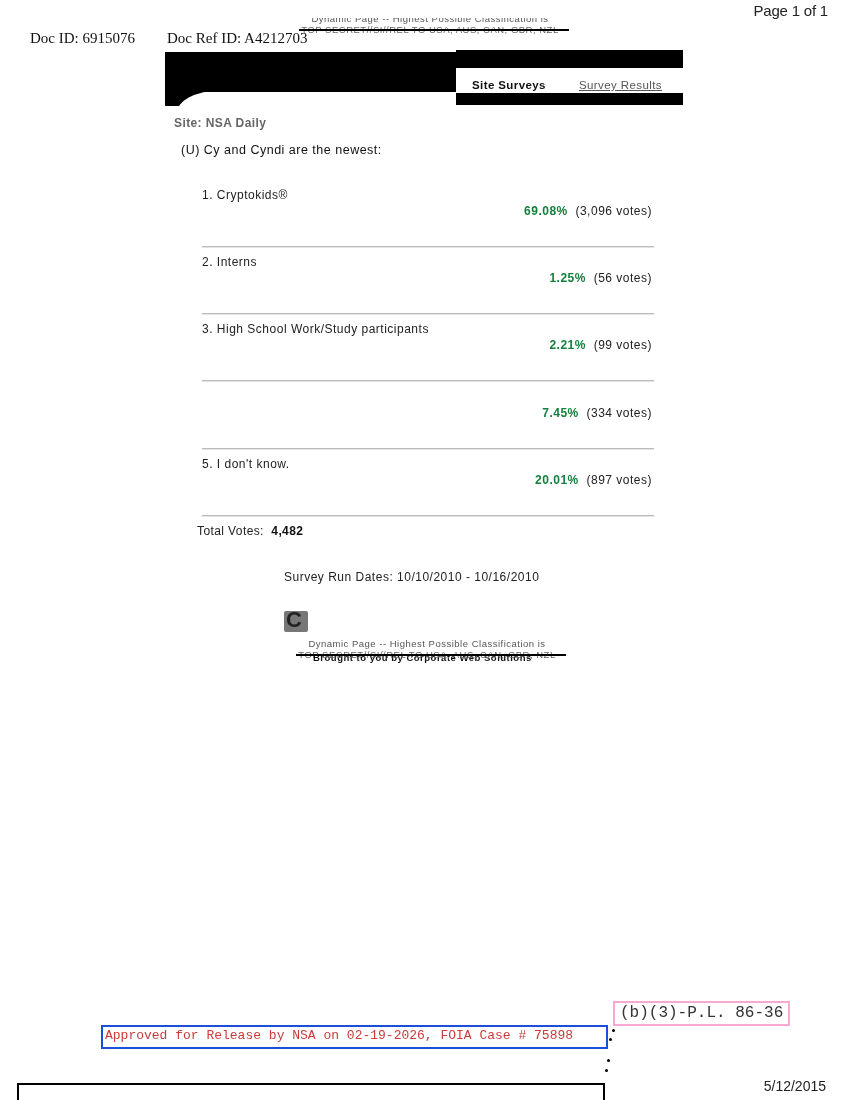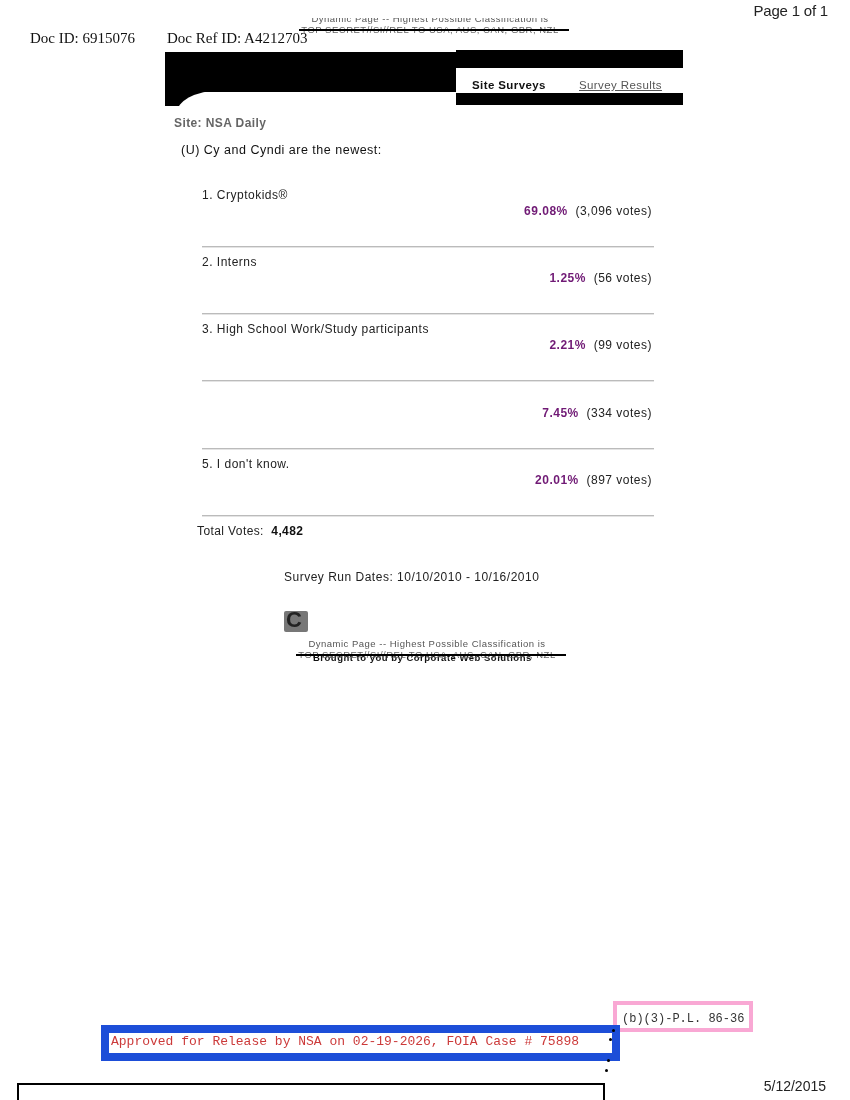--- a/index.html
+++ b/index.html
@@ -30,35 +30,35 @@
     #hdr-right-bot { left: 456px; top: 93px; width: 227px; height: 12px; background: #000; }
     #tab-site-surveys { left: 472px; top: 79px; font-size: 11.5px; font-weight: bold; color: #111; letter-spacing: 0.4px; }
     #tab-survey-results { left: 579px; top: 79px; font-size: 11.5px; color: #555; text-decoration: underline; letter-spacing: 0.4px; }
 
     #site-label { left: 174px; top: 116px; font-size: 12px; font-weight: bold; color: #666; letter-spacing: 0.4px; }
     #question { left: 181px; top: 143px; font-size: 12.5px; font-weight: normal; color: #111; letter-spacing: 0.5px; }
 
     .row { position: absolute; left: 202px; width: 452px; height: 68px; }
     .row .label { position: absolute; left: 0; top: 0; font-size: 12px; color: #222; letter-spacing: 0.5px; white-space: nowrap; }
     .row .result { position: absolute; right: 2px; top: 16px; font-size: 12px; color: #222; letter-spacing: 0.5px; white-space: nowrap; }
-    .row .pct { font-weight: bold; color: #701a75; }
+    .row .pct { font-weight: bold; color: #15803d; }
     .row .divider { position: absolute; left: 0; right: 0; top: 58px; height: 1px; background: #bbb; border-bottom: 1px solid #e4e4e4; }
 
     #total { left: 197px; top: 524px; font-size: 12px; color: #222; letter-spacing: 0.4px; }
     #total b { color: #111; }
 
     #run-dates { left: 284px; top: 570px; font-size: 12px; color: #222; letter-spacing: 0.5px; }
 
     #cws-logo { left: 284px; top: 611px; width: 24px; height: 21px; background: #777; border-radius: 2px; }
     #cws-logo .c { position: absolute; left: 2px; top: -3px; font-size: 22px; font-weight: bold; color: #222; line-height: 24px; }
     #cws-text { left: 313px; top: 616px; font-size: 9.5px; font-weight: bold; color: #111; letter-spacing: 0.5px; margin-top: 36px; }
     #bottom-classif { left: 282px; top: 638px; width: 290px; }
 
-    #pl-box { left: 613px; top: 1001px; border: 4px solid #f9a8d4; padding: 7px 5px 2px 5px; font-size: 12px; color: #333; white-space: nowrap; }
-    #release-box { left: 101px; top: 1025px; width: 499px; height: 18px; border: 8px solid #1d4ed8; padding: 1px 2px; font-size: 13px; color: #cc3a3a; white-space: nowrap; overflow: hidden; }
+    #pl-box { left: 613px; top: 1001px; border: 2px solid #f9a8d4; padding: 1px 5px 2px 5px; font-size: 16px; color: #333; white-space: nowrap; }
+    #release-box { left: 101px; top: 1025px; width: 499px; height: 18px; border: 2px solid #1d4ed8; padding: 1px 2px; font-size: 13px; color: #cc3a3a; white-space: nowrap; overflow: hidden; }
     .dot { width: 3px; height: 3px; background: #000; border-radius: 50%; }
     #bottom-box { left: 17px; top: 1083px; width: 584px; height: 40px; border: 2px solid #000; }
     #print-date { right: 24px; top: 1078px; font-size: 14px; color: #222; }
   </style>
 </head>
 <body>
 
 <div class="abs" id="page-num">Page 1 of 1</div>
 <div class="abs serif" id="doc-id">Doc ID: 6915076</div>
 <div class="abs serif" id="doc-ref">Doc Ref ID: A4212703</div>

